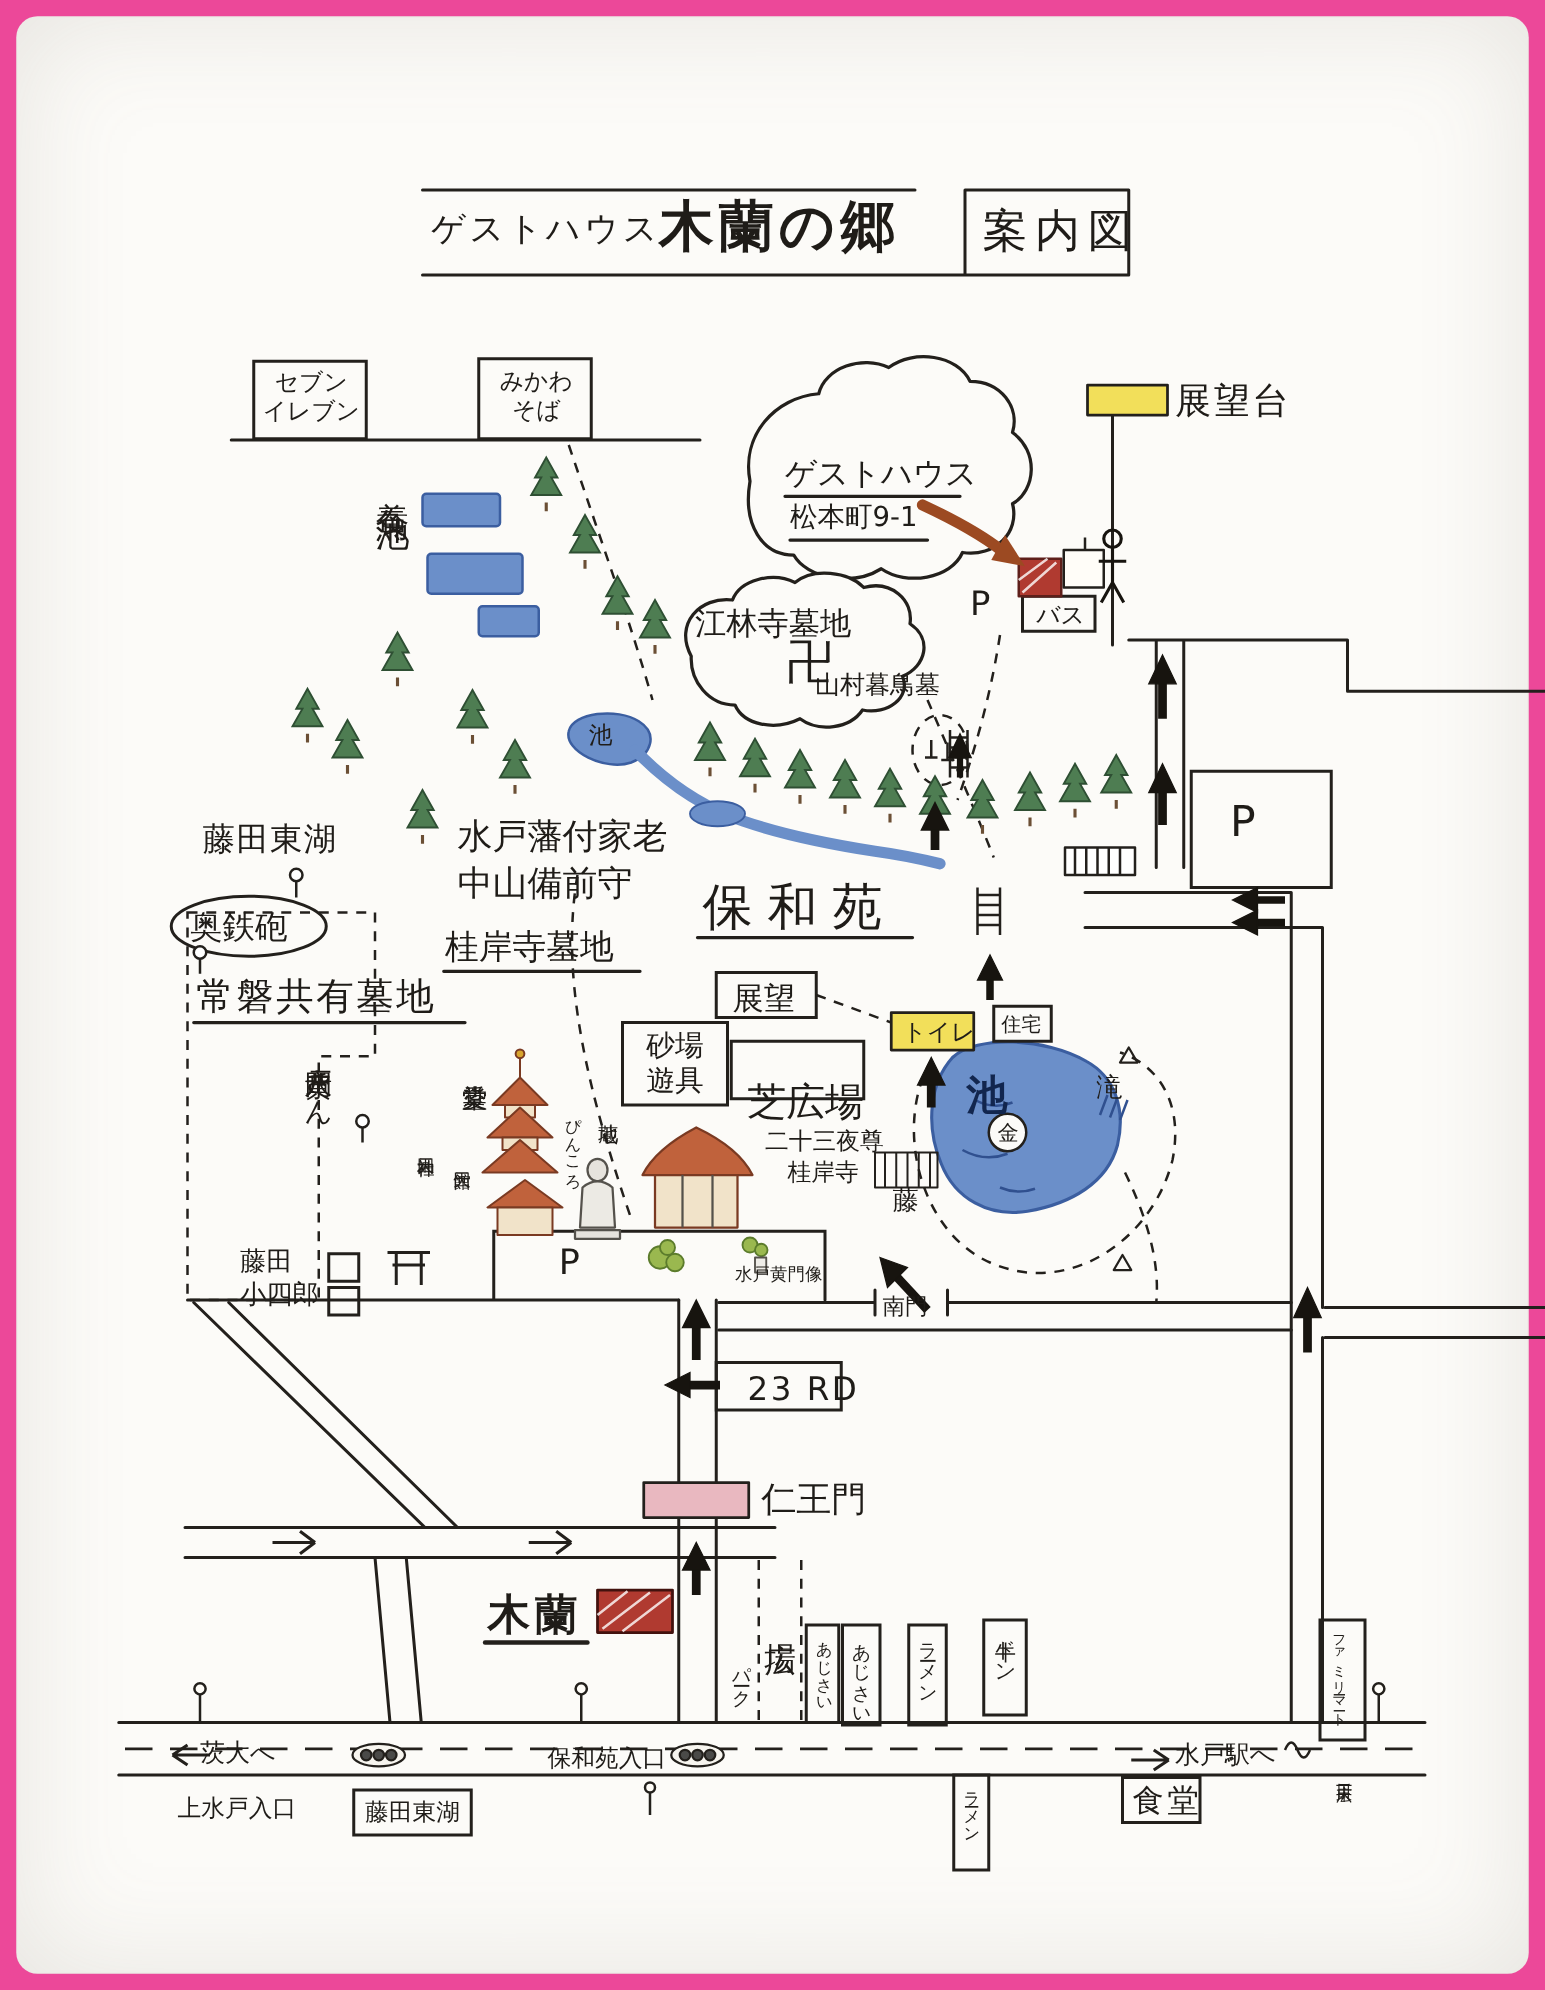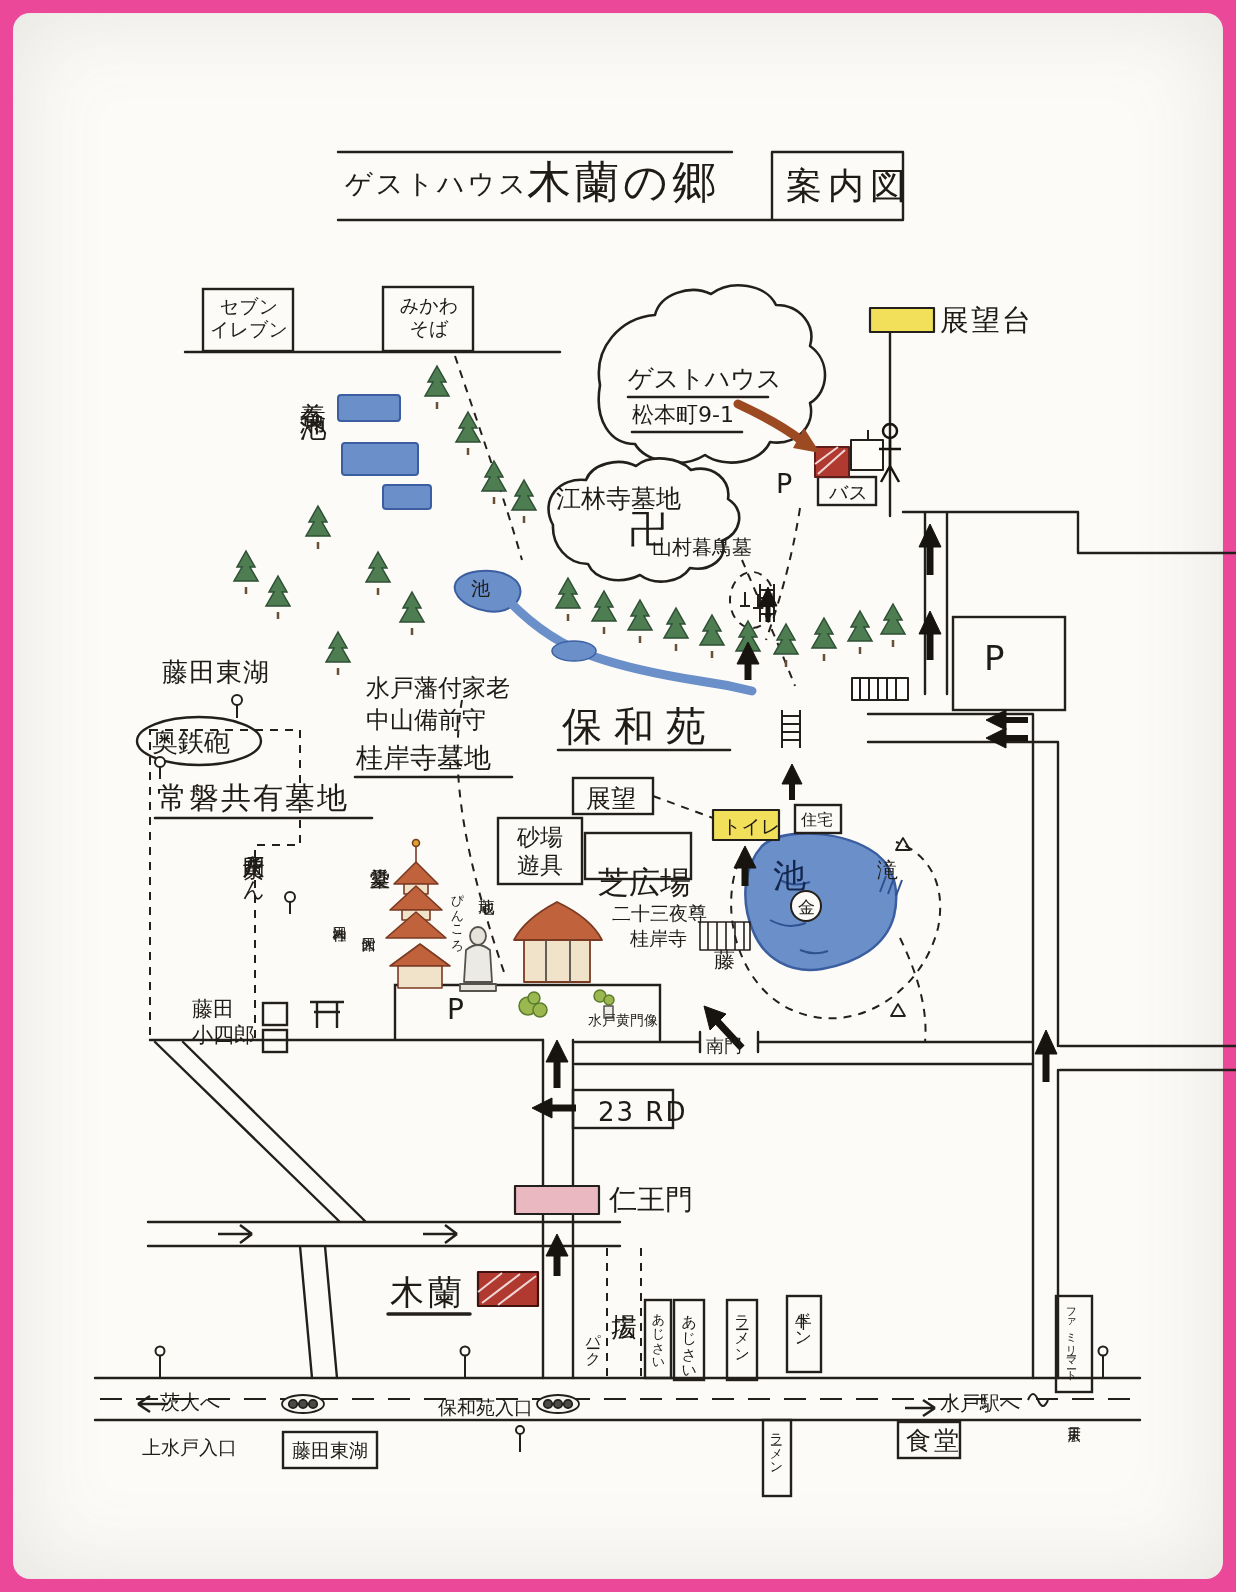--- a/index.html
+++ b/index.html
@@ -6,21 +6,21 @@
   html,body { background:#ffffff; }
   body { font-family:"DejaVu Sans","Liberation Sans",sans-serif; }
   .photo { position:relative; width:1236px; height:1592px; background:#ec4899; overflow:hidden; }
   .paper { position:absolute; left:14px; top:14px; right:14px; bottom:14px;
            background:#fcfbf8; border-radius:16px;
            box-shadow: inset 0 0 90px rgba(120,112,100,.16), 0 0 0 1px #eceae6; }
   svg.map { position:absolute; left:0; top:0; }
   .lbl { position:absolute; color:#1f1c18; line-height:1.22; white-space:pre-line; z-index:5; }
   .v { writing-mode:vertical-rl; text-orientation:upright; }
   .c { text-align:center; }
-  .b { font-weight:normal; }
+  .b { font-weight:bold; }
 </style>
 </head>
 <body>
 
 <div class="photo">
   <div class="paper"></div>
 
   <svg class="map" width="1236" height="1592" viewBox="0 0 1236 1592">
     <defs>
       <g id="tree">
@@ -275,21 +275,21 @@
   <div class="lbl" style="left:556px;top:484px;font-size:25px">江林寺墓地</div>
   <div class="lbl" style="left:629px;top:506px;font-size:38px">卍</div>
   <div class="lbl" style="left:652px;top:535px;font-size:20px">山村暮鳥墓</div>
   <div class="lbl" style="left:776px;top:468px;font-size:27px">P</div>
   <div class="lbl" style="left:829px;top:481px;font-size:19px">バス</div>
   <div class="lbl" style="left:471px;top:577px;font-size:19px">池</div>
   <div class="lbl" style="left:984px;top:638px;font-size:34px">P</div>
   <div class="lbl" style="left:562px;top:702px;font-size:40px;letter-spacing:12px">保和苑</div>
   <div class="lbl" style="left:162px;top:657px;font-size:26px;letter-spacing:1px">藤田東湖</div>
   <div class="lbl" style="left:152px;top:727px;font-size:26px">奥鉄砲</div>
-  <div class="lbl" style="left:366px;top:672px;font-size:24px;line-height:1.35">水戸藩付家老
+  <div class="lbl" style="left:366px;top:650px;font-size:28px;line-height:1.35">水戸藩付家老
 中山備前守</div>
   <div class="lbl" style="left:356px;top:742px;font-size:27px">桂岸寺墓地</div>
   <div class="lbl" style="left:157px;top:780px;font-size:30px;letter-spacing:2px">常磐共有墓地</div>
   <div class="lbl" style="left:586px;top:784px;font-size:25px">展望</div>
   <div class="lbl c" style="left:508px;top:823px;width:64px;font-size:23px">砂場
 遊具</div>
   <div class="lbl" style="left:598px;top:864px;font-size:31px">芝広場</div>
   <div class="lbl" style="left:722px;top:815px;font-size:19px">トイレ</div>
   <div class="lbl" style="left:801px;top:810px;font-size:16px">住宅</div>
   <div class="lbl b" style="left:773px;top:856px;font-size:33px;color:#12264e">池</div>

